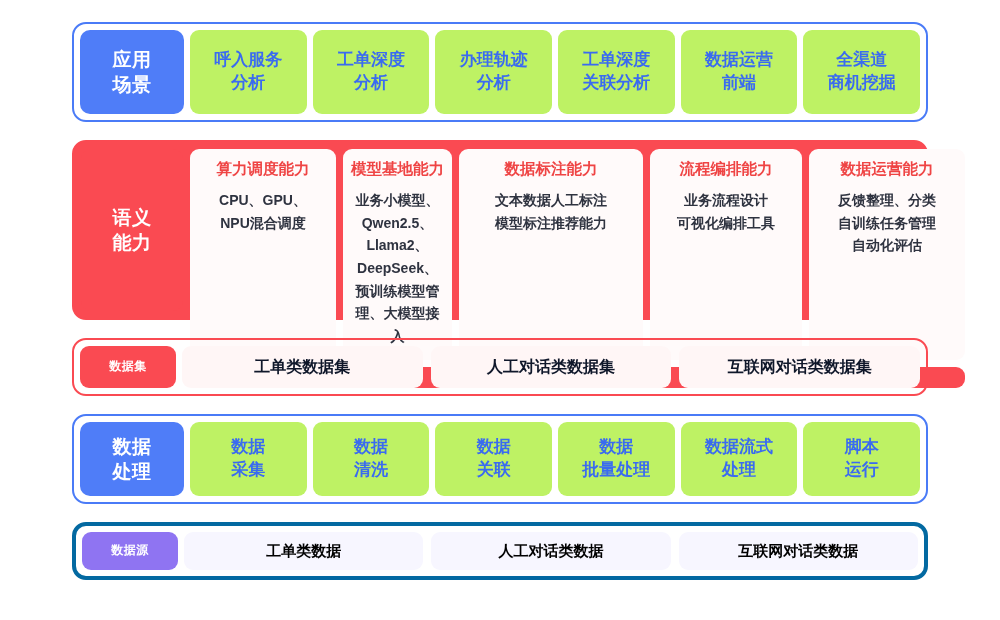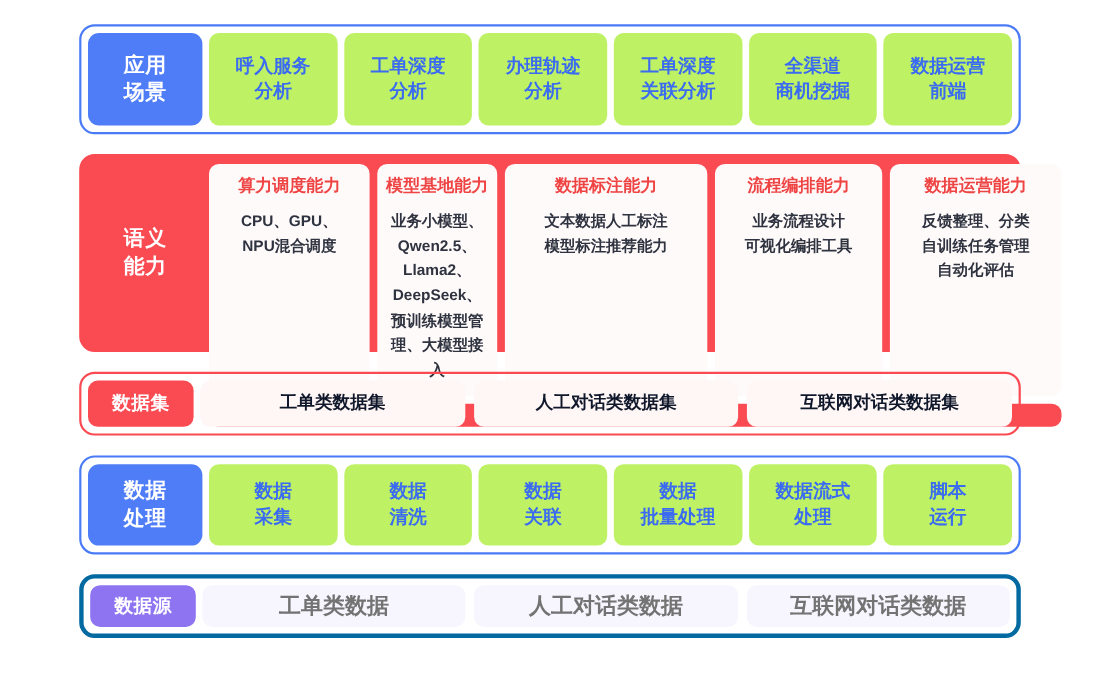--- a/index.html
+++ b/index.html
@@ -51,21 +51,21 @@
     font-size: 19px;
     font-weight: 700;
     line-height: 1.32;
     letter-spacing: 0.5px;
     white-space: pre-line;
   }
   .badge-blue   { background: #4f7df8; }
   .badge-red    { background: #fa4a52; }
   .badge-purple { background: #8f74f2; }
 
-  .badge-sm { font-size: 17px; text-align: center; }
+  .badge-sm { font-size: 12px; text-align: center; }
 
   
   .cards {
     flex: 1 1 auto;
     display: flex;
     gap: 6px;
     margin-left: 6px;
   }
 
   .card {
@@ -87,22 +87,22 @@
     font-weight: 700;
   }
   .card-red-plain {
     background: #fff6f6;
     color: #0f172a;
     font-size: 16px;
     font-weight: 700;
   }
   .card-purple {
     background: #f7f6ff;
-    color: #737373;
-    font-size: 20px;
+    color: #000000;
+    font-size: 15px;
     font-weight: 700;
   }
 
   
   #row-app { height: 100px; margin-bottom: 18px; }
 
   
   #row-sem {
     height: 180px;
     background: #fa4a52;
@@ -188,24 +188,24 @@
 场景</div>
     <div class="cards">
       <div class="card card-blue">呼入服务
 分析</div>
       <div class="card card-blue">工单深度
 分析</div>
       <div class="card card-blue">办理轨迹
 分析</div>
       <div class="card card-blue">工单深度
 关联分析</div>
+      <div class="card card-blue">数据运营
+前端</div>
       <div class="card card-blue">全渠道
 商机挖掘</div>
-      <div class="card card-blue">数据运营
-前端</div>
     </div>
   </div>
 
   <div class="row row-red" id="row-sem">
     <div class="badge badge-red">语义
 能力</div>
     <div class="sem-right">
       <div class="sem-cards">
 
         <div class="cap-card cap-w1">

